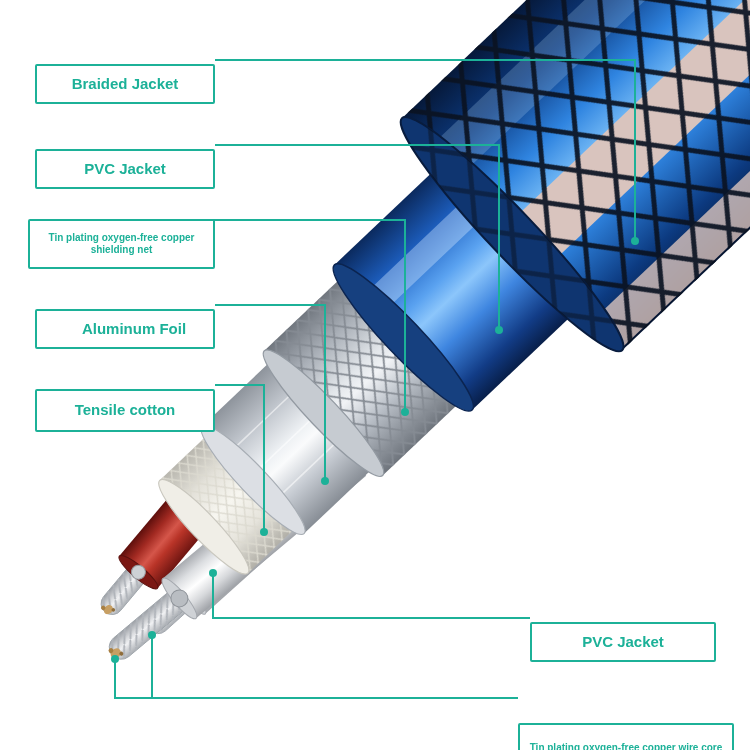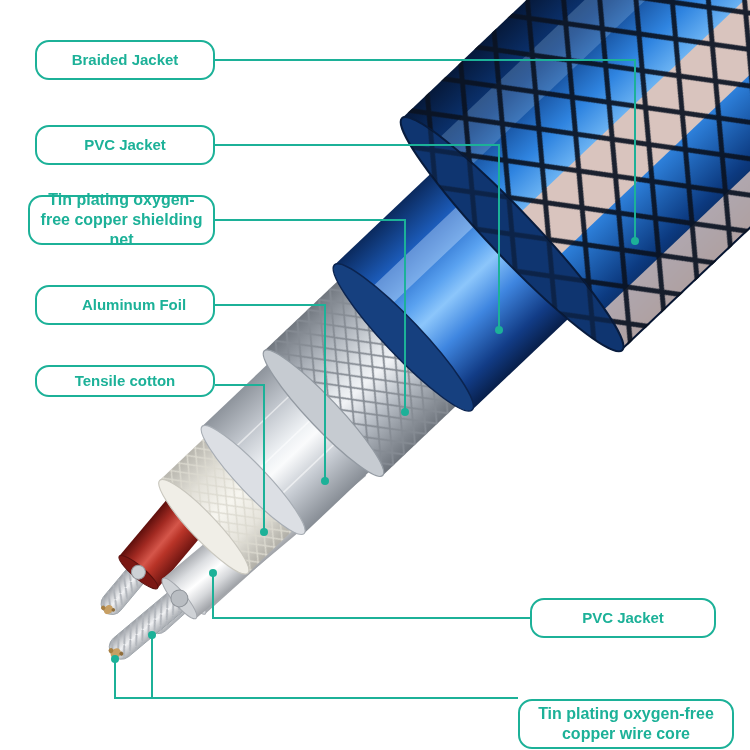--- a/index.html
+++ b/index.html
@@ -4,26 +4,27 @@
 <style>
   :root { --accent: #1cb198; }
   html,body { margin:0; padding:0; background:#ffffff; }
   .stage {
     position:relative; width:750px; height:750px; background:#fff;
     overflow:hidden; font-family:"Liberation Sans", sans-serif;
   }
   .cable-svg { position:absolute; left:0; top:0; }
   .label-box {
     position:absolute; box-sizing:border-box;
-    border:2px solid var(--accent); border-radius:14px; background:#fff;
+    border:2px solid var(--accent); border-radius:2px; background:#fff;
     color:var(--accent); font-weight:bold; font-size:15px; line-height:1.25;
     display:flex; align-items:center; justify-content:center; text-align:center;
     padding:2px 6px;
+    margin-top:24px;
   }
-  .label-box.small { font-size:16px; }
+  .label-box.small { font-size:10px; }
   .leader { stroke:var(--accent); stroke-width:2; fill:none; }
   .dot { fill:var(--accent); }
 </style>
 </head>
 <body>
 
 <div class="stage">
 
   <svg class="cable-svg" width="750" height="750" viewBox="0 0 750 750">
     <defs>
@@ -208,21 +209,21 @@
   </div>
 
   <div class="label-box small" style="left:28px; top:195px; width:187px; height:50px;">
     <span>Tin plating oxygen-free copper shielding net</span>
   </div>
 
   <div class="label-box" style="left:35px; top:285px; width:180px; height:40px;padding-left:24px;">
     <span>Aluminum Foil</span>
   </div>
 
-  <div class="label-box" style="left:35px; top:365px; width:180px; height:32px;">
+  <div class="label-box" style="left:35px; top:365px; width:180px; height:43px;">
     <span>Tensile cotton</span>
   </div>
 
   <div class="label-box" style="left:530px; top:598px; width:186px; height:40px;">
     <span>PVC Jacket</span>
   </div>
 
   <div class="label-box small" style="left:518px; top:699px; width:216px; height:50px;">
     <span>Tin plating oxygen-free copper wire core</span>
   </div>

